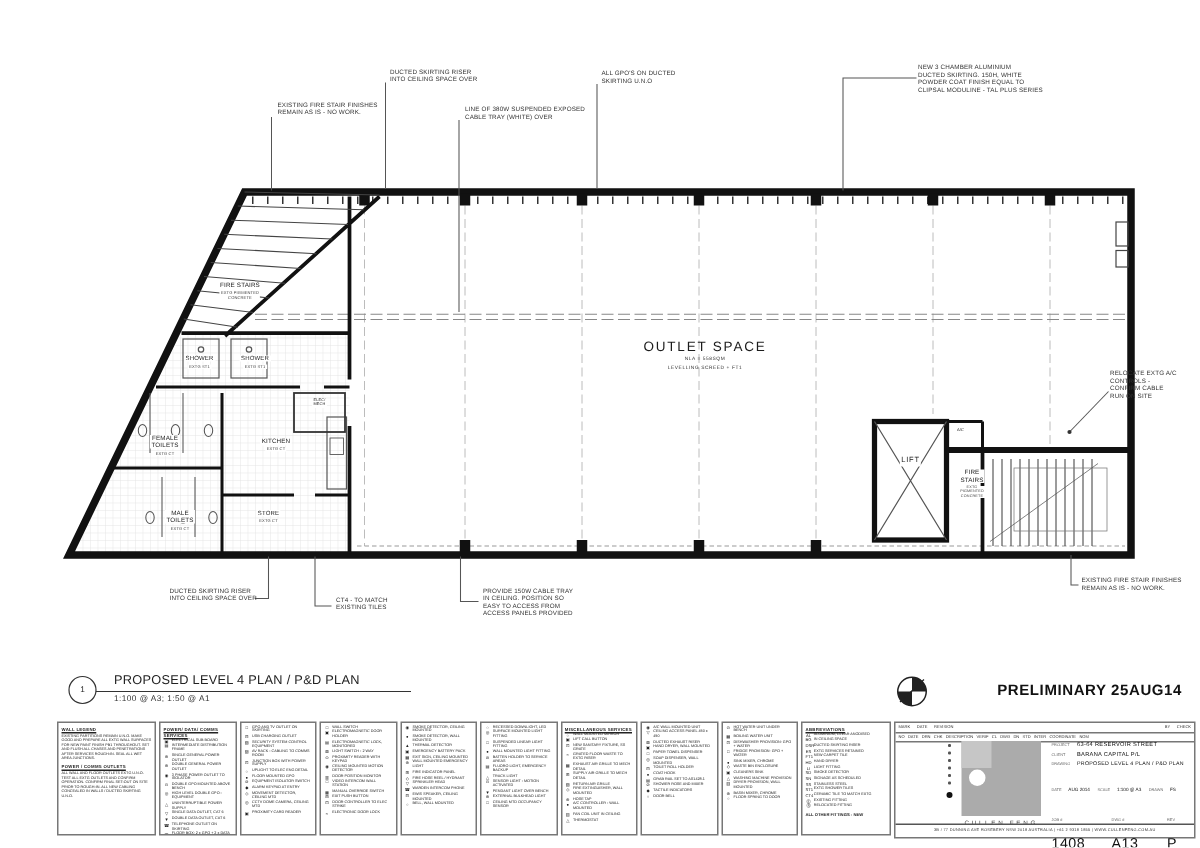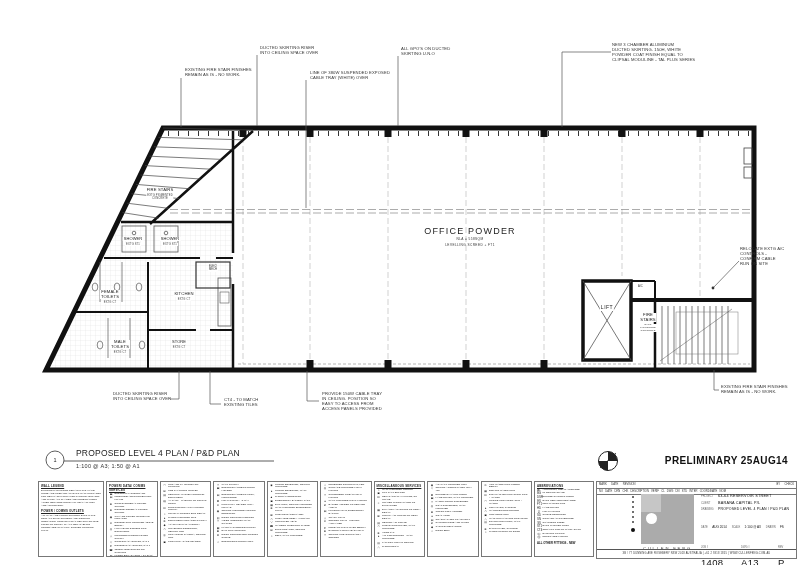--- a/index.html
+++ b/index.html
@@ -186,21 +186,21 @@
   <span class="lbl ctr room-sub" style="left:110px;top:301px;">EXTG  CT</span>
   <span class="lbl ctr room-main" style="left:184px;top:292px;">KITCHEN</span>
   <span class="lbl ctr room-sub" style="left:184px;top:298px;">EXTG  CT</span>
   <span class="lbl ctr" style="left:213px;top:266px;font-size:2.6px;">ELEC/
 MECH</span>
   <span class="lbl ctr room-main" style="left:120px;top:340px;">MALE
 TOILETS</span>
   <span class="lbl ctr room-sub" style="left:120px;top:351px;">EXTG  CT</span>
   <span class="lbl ctr" style="left:179px;top:340px;font-size:4px;">STORE</span>
   <span class="lbl ctr room-sub" style="left:179px;top:346px;">EXTG  CT</span>
-  <span class="lbl ctr office" style="left:470px;top:226px;background:none;">OFFICE POWDER</span>
+  <span class="lbl ctr office" style="left:470px;top:226px;background:none;">OUTLET SPACE</span>
   <span class="lbl ctr office-sub" style="left:470px;top:238px;background:none;">NLA = 558SQM</span>
   <span class="lbl ctr office-sub" style="left:470px;top:243.5px;background:none;">LEVELLING  SCREED  +  FT1</span>
   <span class="lbl ctr lift" style="left:607px;top:305px;">LIFT</span>
   <span class="lbl tiny" style="left:638px;top:285px;">A/C</span>
   <span class="lbl ctr room-main" style="left:648px;top:313px;">FIRE
 STAIRS</span>
   <span class="lbl ctr" style="left:648px;top:324px;font-size:2.5px;color:#444;">EXTG
 PIGMENTED
 CONCRETE</span>
 

